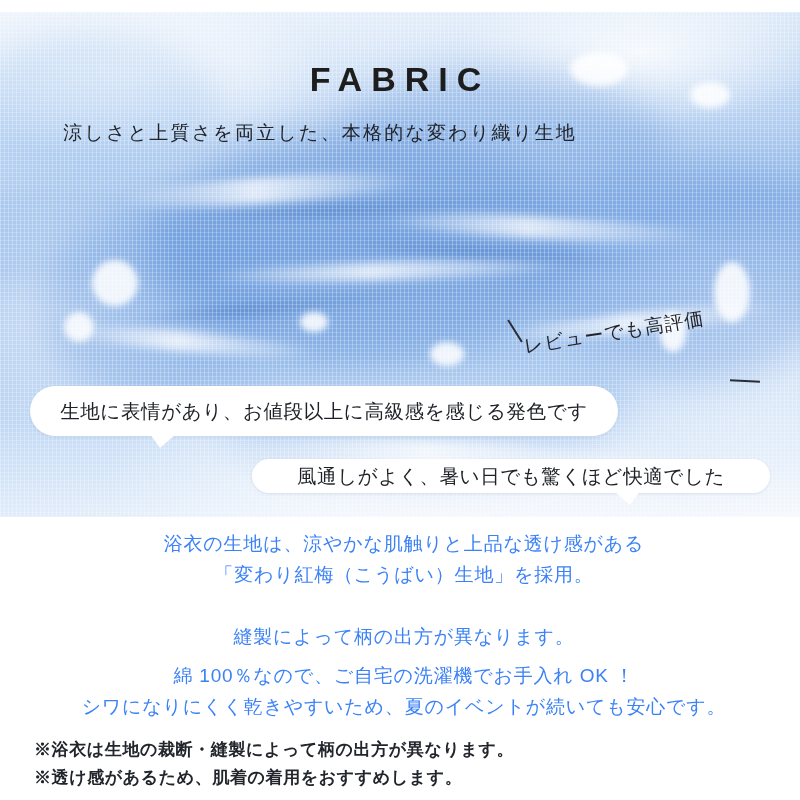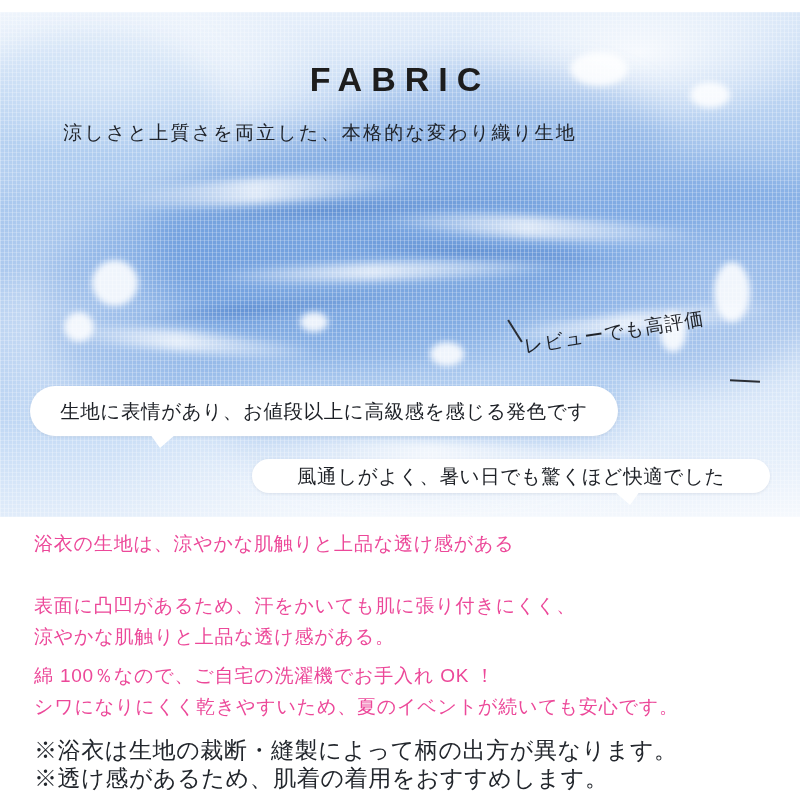--- a/index.html
+++ b/index.html
@@ -203,38 +203,40 @@
   .body-copy {
     position: absolute;
     left: 34px;
     top: 516px;
     width: 740px;
   }
   .para {
     font-size: 19px;
     line-height: 31px;
     letter-spacing: 0.8px;
-    color: #ec4899;
+    color: #3b82f6;
     margin: 0;
+    text-align: center;
   }
   .para + .para {
     margin-top: 8px;
   }
   .notes {
     position: absolute;
     left: 34px;
     top: 724px;
     width: 740px;
   }
   .note {
-    font-size: 23px;
+    font-size: 17px;
     line-height: 28px;
     letter-spacing: 0.6px;
     color: #22262c;
     margin: 0;
+    font-weight: bold;
   }
 </style>
 </head>
 <body>
 
 <div class="page">
 
   <div class="hero">
     <div class="blob b6"></div>
     <div class="blob b1"></div>
@@ -274,23 +276,23 @@
       <span class="dash-r"></span>
     </div>
 
     <div class="bubble bubble-1">生地に表情があり、お値段以上に高級感を感じる発色です</div>
     <div class="bubble bubble-2">風通しがよく、暑い日でも驚くほど快適でした</div>
   </div>
 
   <div class="body-copy">
     <p class="para">
       <span>浴衣の生地は、涼やかな肌触りと上品な透け感がある</span><br>
+      <span>「変わり紅梅（こうばい）生地」を採用。</span><br>
       <br>
-      <span>表面に凸凹があるため、汗をかいても肌に張り付きにくく、</span><br>
-      <span>涼やかな肌触りと上品な透け感がある。</span>
+      <span>縫製によって柄の出方が異なります。</span>
     </p>
     <p class="para">
       <span>綿 100％なので、ご自宅の洗濯機でお手入れ OK ！</span><br>
       <span>シワになりにくく乾きやすいため、夏のイベントが続いても安心です。</span>
     </p>
   </div>
 
   <div class="notes">
     <p class="note">※浴衣は生地の裁断・縫製によって柄の出方が異なります。</p>
     <p class="note">※透け感があるため、肌着の着用をおすすめします。</p>

